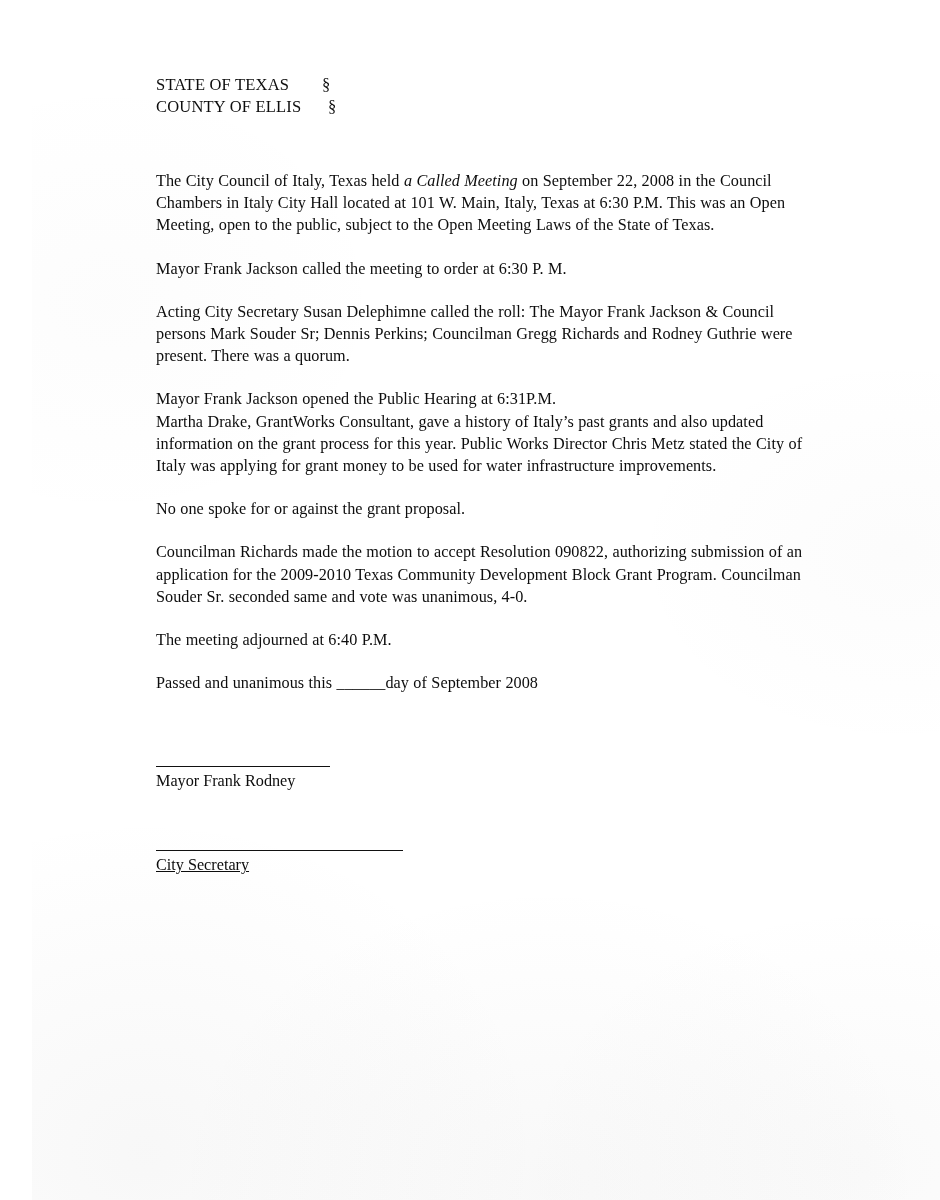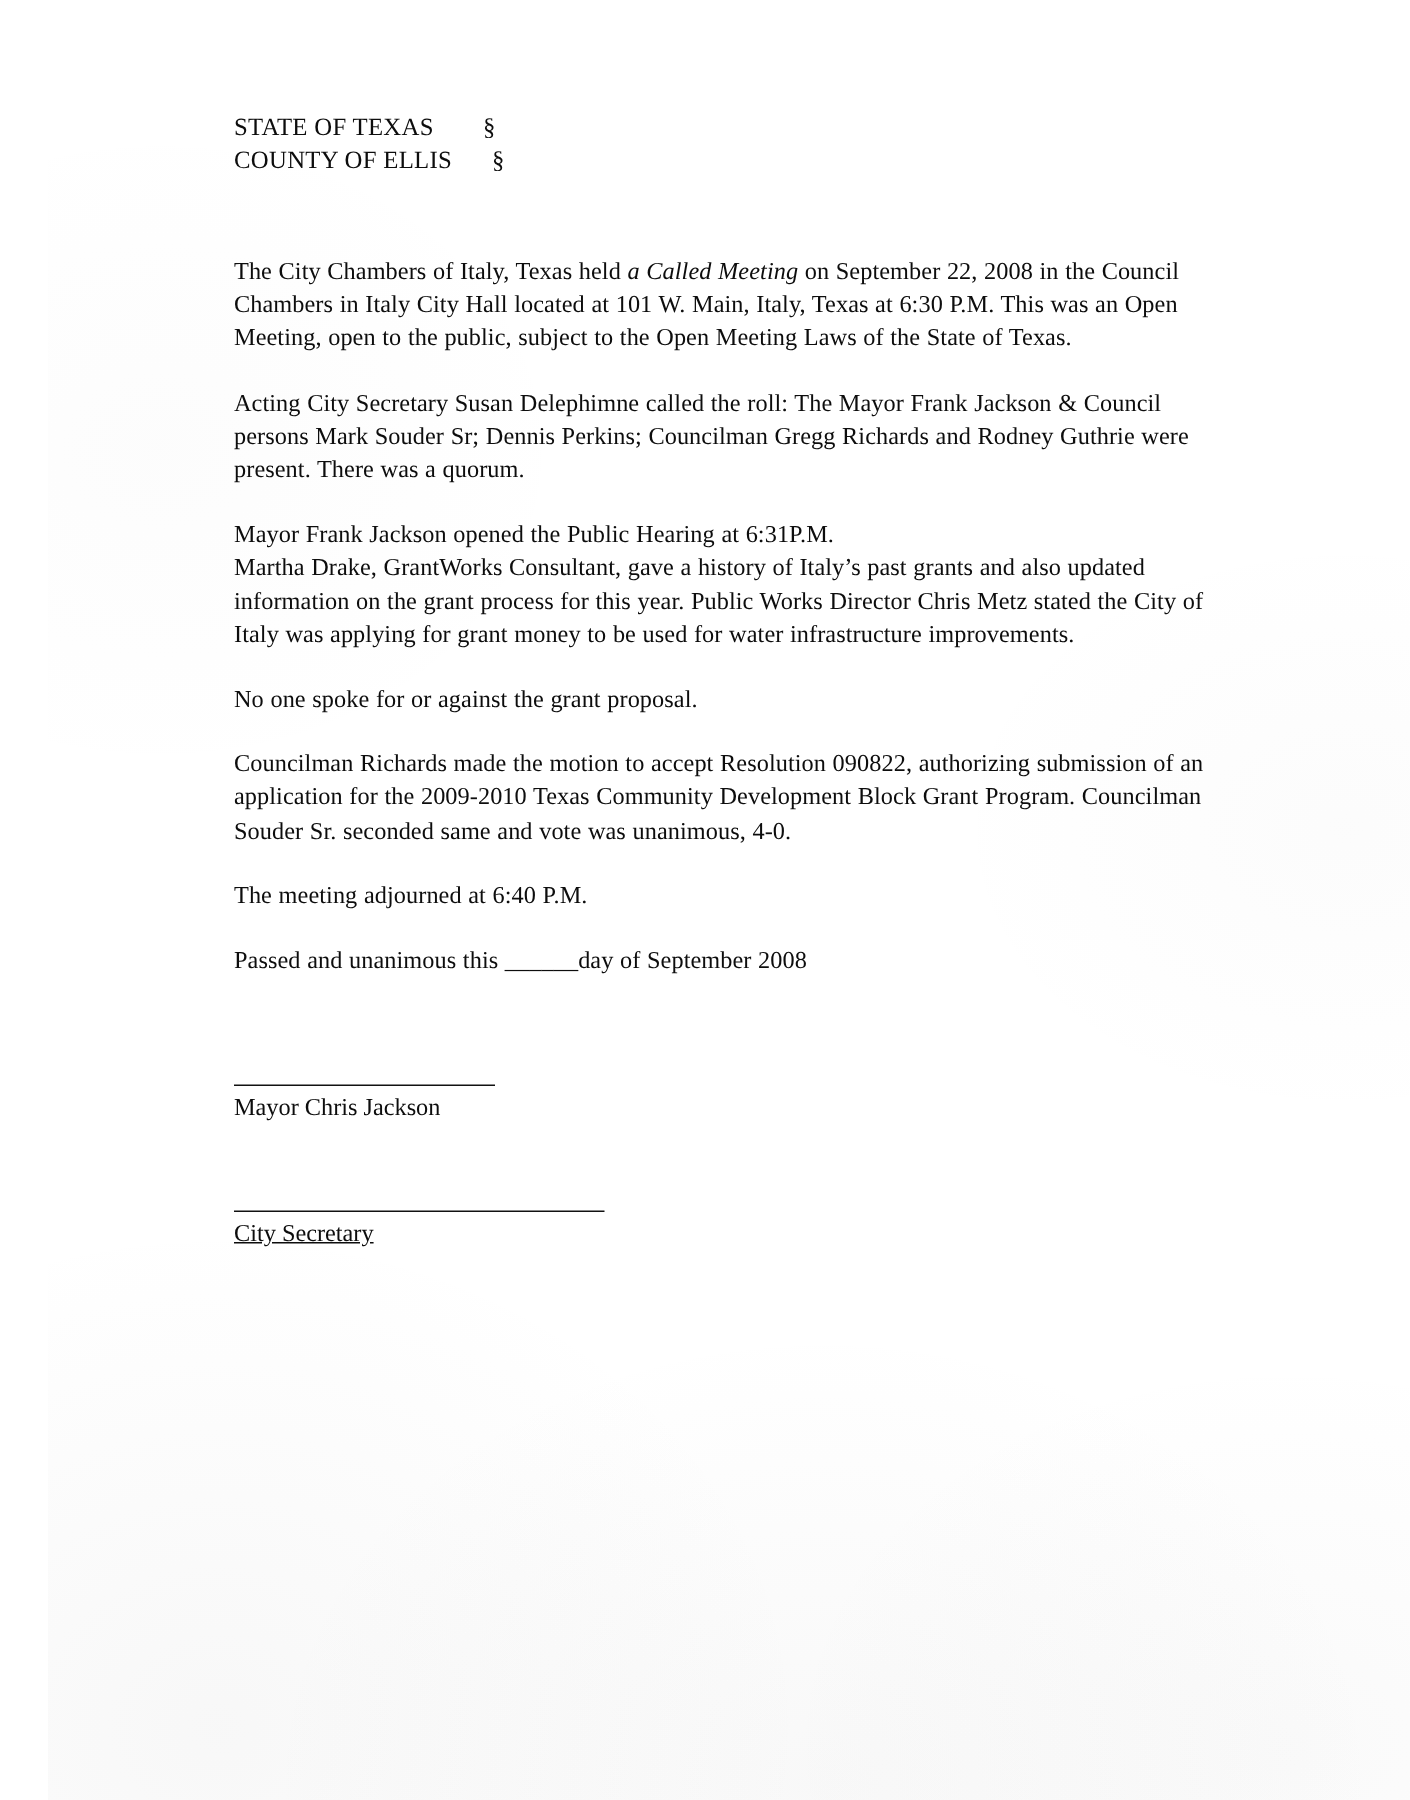--- a/index.html
+++ b/index.html
@@ -124,41 +124,42 @@
       <div class="caption-row row-state">
         <span class="caption-label">STATE OF TEXAS</span>
         <span class="caption-mark">§</span>
       </div>
       <div class="caption-row row-county">
         <span class="caption-label">COUNTY OF ELLIS</span>
         <span class="caption-mark">§</span>
       </div>
     </div>
 
-    <p class="para"><span>The City Chambers of Italy, Texas held </span><em>a Called Meeting</em><span> on September 22, 2008 in the Council Chambers in Italy City Hall located at 101 W. Main, Italy, Texas at 6:30 P.M. This was an Open Meeting, open to the public, subject to the Open Meeting Laws of the State of Texas.</span></p>
+    <p class="para"><span>The City Council of Italy, Texas held </span><em>a Called Meeting</em><span> on September 22, 2008 in the Council Chambers in Italy City Hall located at 101 W. Main, Italy, Texas at 6:30 P.M. This was an Open Meeting, open to the public, subject to the Open Meeting Laws of the State of Texas.</span></p>
 
+    <p class="para">Mayor Frank Jackson called the meeting to order at 6:30 P. M.</p>
 
     <p class="para">Acting City Secretary Susan Delephimne called the roll: The Mayor Frank Jackson &amp; Council persons Mark Souder Sr; Dennis Perkins; Councilman Gregg Richards and Rodney Guthrie were present.  There was a quorum.</p>
 
     <p class="para tight">Mayor Frank Jackson opened the Public Hearing at 6:31P.M.</p>
 
     <p class="para">Martha Drake, GrantWorks Consultant, gave a history of Italy’s past grants and also updated information on the grant process for this year. Public Works Director Chris Metz stated the City of Italy was applying for grant money to be used for water infrastructure improvements.</p>
 
     <p class="para">No one spoke for or against the grant proposal.</p>
 
 
     <p class="para">Councilman Richards made the motion to accept Resolution 090822, authorizing submission of an application for the 2009-2010 Texas Community Development Block Grant Program. Councilman Souder Sr. seconded same and vote was unanimous, 4-0.</p>
 
     <p class="para">The meeting adjourned at 6:40 P.M.</p>
 
     <p class="para"><span>Passed and unanimous this </span><span class="nowrap">______</span><span>day of September 2008</span></p>
 
     <div class="sig-block">
       <div class="sig-rule mayor"></div>
-      <div class="sig-name">Mayor Chris Jackson</div>
+      <div class="sig-name">Mayor Frank Rodney</div>
     </div>
 
 
     <div class="sig-block secretary-block">
       <div class="sig-rule secretary"></div>
       <div class="sig-name">City Secretary</div>
     </div>
 
   </div>
 </div>

